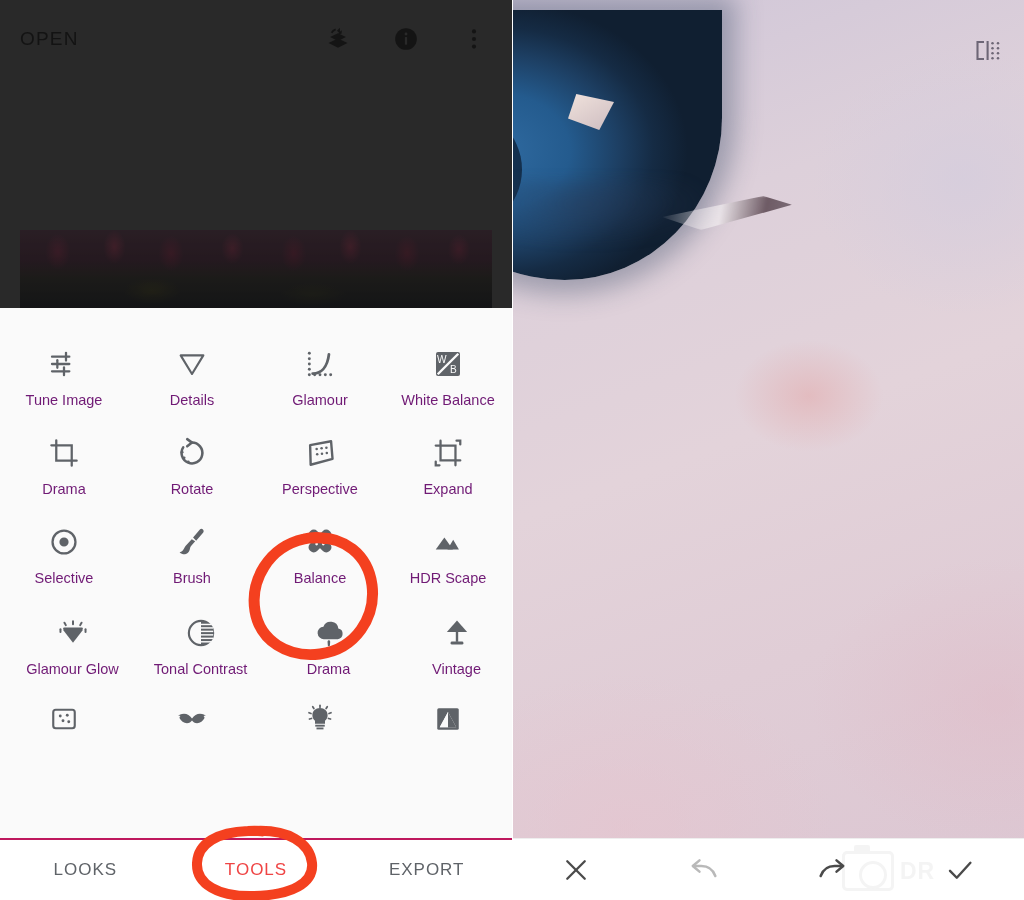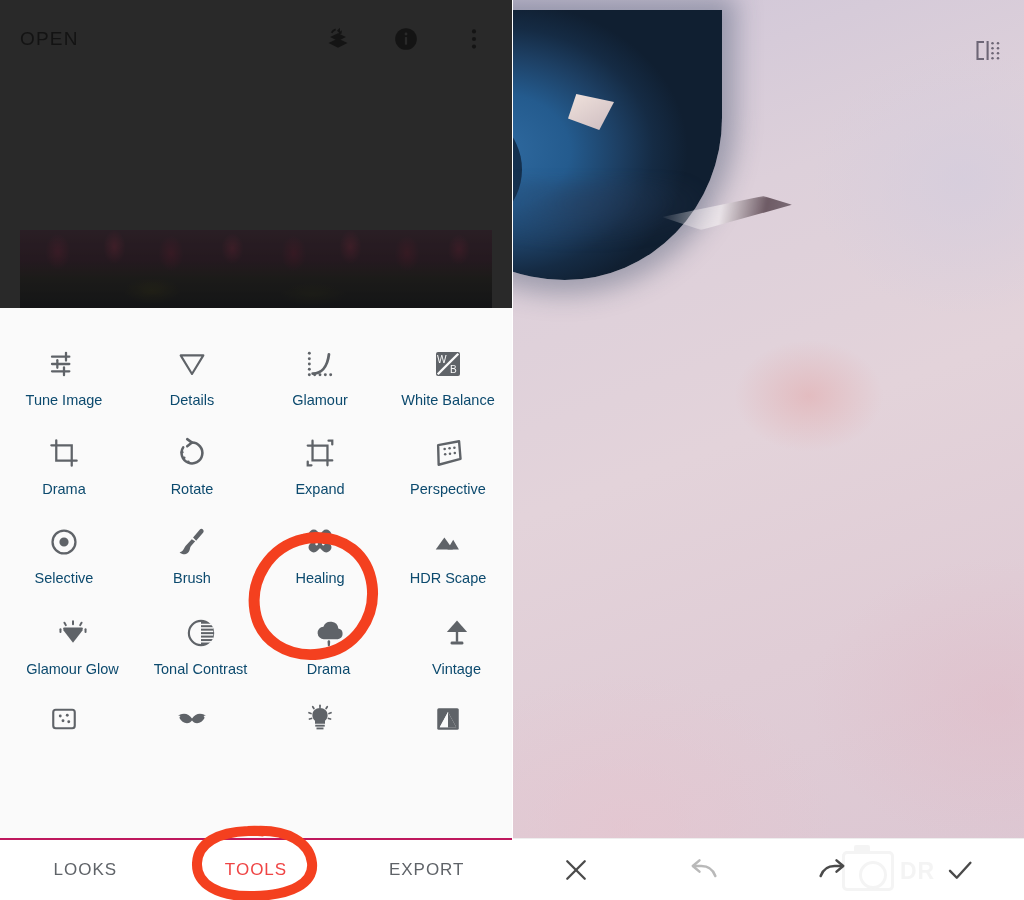--- a/index.html
+++ b/index.html
@@ -46,21 +46,21 @@
   .scrim { position:absolute; inset:0; background:rgba(0,0,0,.30); pointer-events:none; }
 
   
   .tools-grid { position:relative; width:512px; padding-top:12px; }
   .tools-row { display:flex; }
   .tool { flex:1 1 25%; display:flex; flex-direction:column; align-items:center;
           padding-top:14px; }
   .tool-icon { height:46px; display:flex; align-items:flex-end; justify-content:center;
                color:#5f6368; }
   .tool-icon svg { display:block; }
-  .tool-label { margin-top:11px; font-size:14.5px; color:#0c4a6e; text-align:left;
+  .tool-label { margin-top:11px; font-size:14.5px; color:#701a75; text-align:left;
                 line-height:18px; max-width:96px; }
   .row4 .tool { padding-top:16px;padding-left:17px; }
   .row5 { margin-top:2px; }
   .row5 .tool-icon { height:40px; }
 
   
   .bottom-tabs { position:absolute; bottom:0; left:0; width:512px; height:62px;
                  border-top:2px solid #be185d; background:#fff;
                  display:flex; align-items:center; }
   .tab { flex:1; text-align:center; font-size:17px; letter-spacing:1px; color:#5f6368; }
@@ -238,45 +238,45 @@
               <path d="M12 4.2 8.4 1.6M12 4.2 8.4 7" stroke-width="1.9"></path>
               <circle cx="4.6" cy="11.4" r="1.05" fill="currentColor" stroke="none"></circle>
               <circle cx="6.1" cy="15.6" r="1.05" fill="currentColor" stroke="none"></circle>
               <circle cx="9.2" cy="18.6" r="1.05" fill="currentColor" stroke="none"></circle>
             </svg>
           </div>
           <div class="tool-label">Rotate</div>
         </div>
         <div class="tool">
           <div class="tool-icon">
-            <svg width="32" height="32" viewBox="0 0 24 24" fill="none" stroke="currentColor" stroke-width="1.7" stroke-linecap="round">
-              <path d="M6.4 2.8v14.8h14.8"></path>
-                <path d="M2.8 6.4h14.8v14.8"></path>
-              <path d="M18.4 2.8h2.8v2.8" stroke-width="1.7"></path>
-              <path d="M5.6 21.2H2.8v-2.8" stroke-width="1.7"></path>
-            </svg>
-          </div>
-          <div class="tool-label">Expand</div>
-        </div>
-        <div class="tool">
-          <div class="tool-icon">
             <svg width="32" height="32" viewBox="0 0 24 24" fill="none" stroke="currentColor" stroke-width="1.8" stroke-linejoin="round">
               <path d="M4.6 6.1 20.3 3.2l1.1 13.2-16.4 4.4L4.6 6.1z"></path>
               <g fill="currentColor" stroke="none">
                 <circle cx="9.5" cy="9" r=".95"></circle>
                   <circle cx="13.2" cy="8.5" r=".95"></circle>
                   <circle cx="16.8" cy="8" r=".95"></circle>
                 <circle cx="9.9" cy="13" r=".95"></circle>
                   <circle cx="13.5" cy="12.5" r=".95"></circle>
                   <circle cx="17.1" cy="12" r=".95"></circle>
               </g>
             </svg>
           </div>
           <div class="tool-label">Perspective</div>
         </div>
+        <div class="tool">
+          <div class="tool-icon">
+            <svg width="32" height="32" viewBox="0 0 24 24" fill="none" stroke="currentColor" stroke-width="1.7" stroke-linecap="round">
+              <path d="M6.4 2.8v14.8h14.8"></path>
+                <path d="M2.8 6.4h14.8v14.8"></path>
+              <path d="M18.4 2.8h2.8v2.8" stroke-width="1.7"></path>
+              <path d="M5.6 21.2H2.8v-2.8" stroke-width="1.7"></path>
+            </svg>
+          </div>
+          <div class="tool-label">Expand</div>
+        </div>
       </div>
 
       <div class="tools-row">
         <div class="tool">
           <div class="tool-icon">
             <svg width="32" height="32" viewBox="0 0 24 24" fill="none" stroke="currentColor" stroke-width="1.7">
               <circle cx="12" cy="12" r="8.6"></circle>
                 <circle cx="12" cy="12" r="2.6" fill="currentColor"></circle>
             </svg>
           </div>
@@ -302,21 +302,21 @@
               </g>
               <g fill="#fafafa">
                 <circle cx="9.6" cy="10.4" r=".95"></circle>
                   <circle cx="14.3" cy="10.4" r=".95"></circle>
                 <circle cx="9.6" cy="14.2" r=".95"></circle>
                   <circle cx="14.3" cy="14.2" r=".95"></circle>
                 <circle cx="12" cy="12.3" r=".95"></circle>
               </g>
             </svg>
           </div>
-          <div class="tool-label">Healing</div>
+          <div class="tool-label">Balance</div>
         </div>
         <div class="tool">
           <div class="tool-icon">
             <svg width="32" height="32" viewBox="0 0 24 24" fill="currentColor">
               <path d="M9.3 8.6 2.8 17.6h12.9L9.3 8.6z"></path>
               <path d="M15.9 10.4 11.6 17.6h8.6l-4.3-7.2z"></path>
             </svg>
           </div>
           <div class="tool-label">HDR Scape</div>
         </div>

